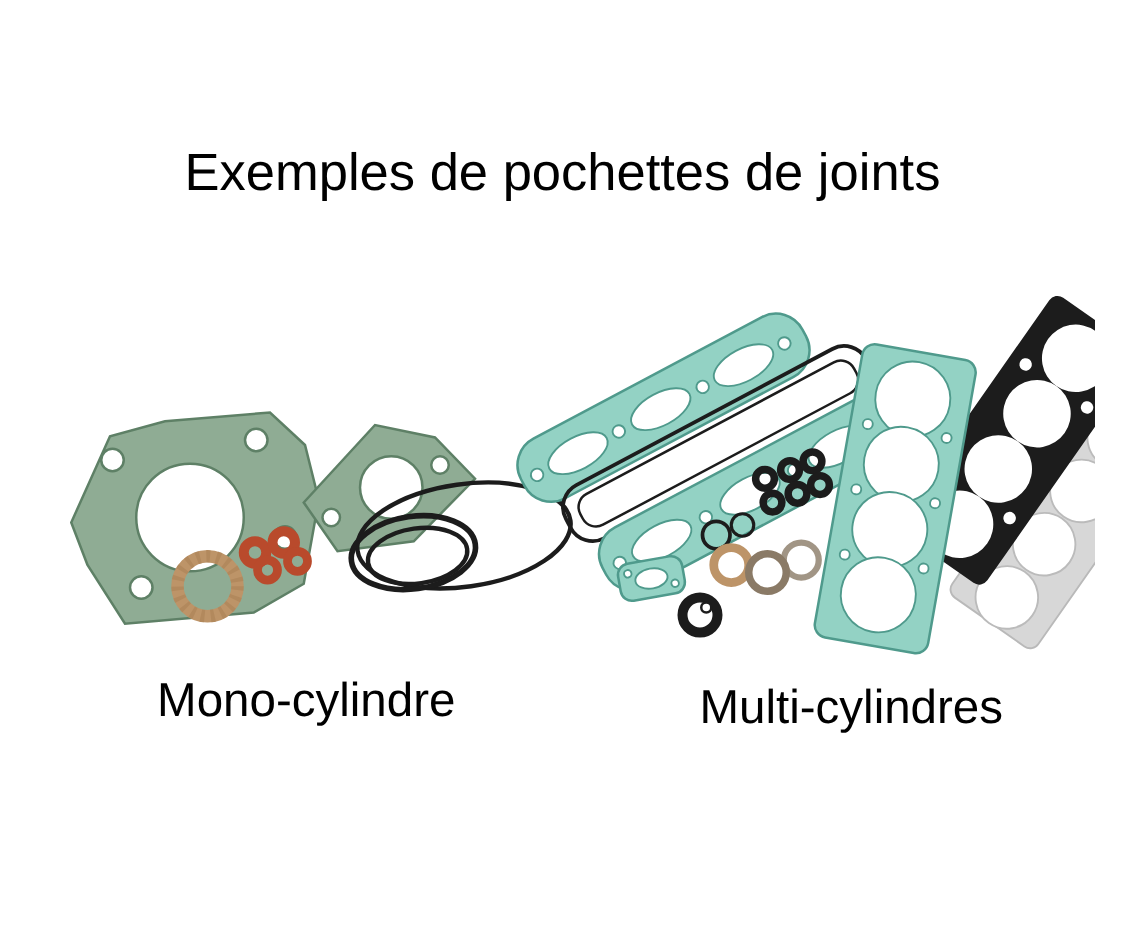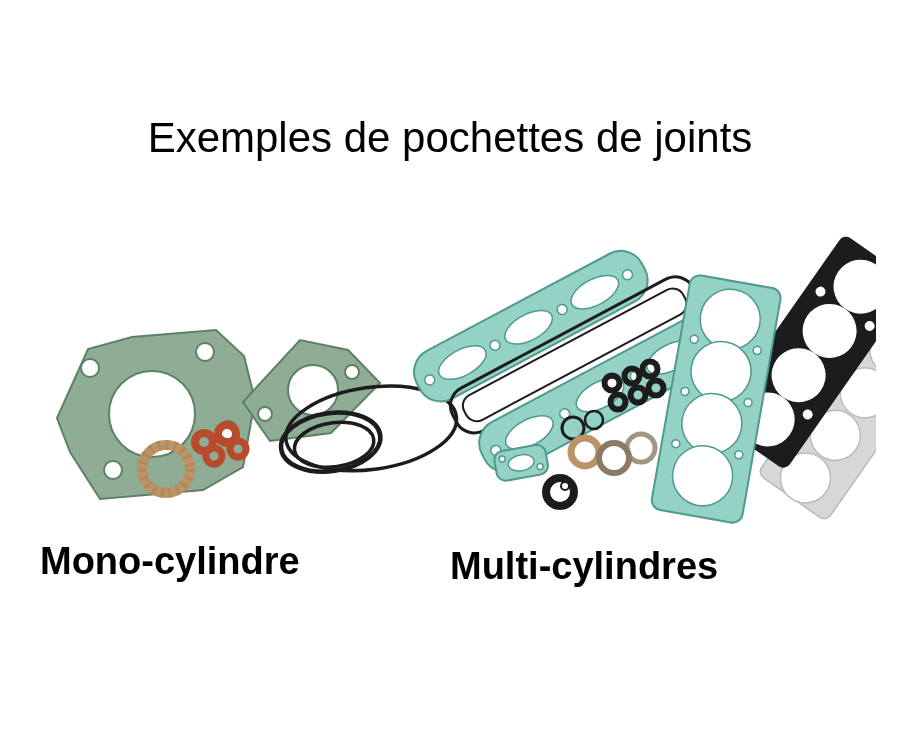--- a/index.html
+++ b/index.html
@@ -7,24 +7,24 @@
     position:relative;width:876px;height:752px;overflow:hidden;
     background:var(--background,#ffffff);
     font-family:"Liberation Sans", sans-serif;
     color:var(--text,#000000);
   }
   .title{
     position:absolute;top:112px;left:0;width:900px;
     text-align:center;font-size:42px;line-height:1.22;font-weight:400;
   }
   .label{
-    position:absolute;font-size:38px;font-weight:700;white-space:nowrap;
+    position:absolute;font-size:38px;font-weight:400;text-align:center;white-space:nowrap;
   }
   .label-mono{left:40px;top:540px;width:410px;}
-  .label-multi{left:450px;top:545px;width:430px;}
+  .label-multi{left:466px;top:545px;width:430px;}
   svg.art{position:absolute;left:0;top:0;}
 
   .sv-green{fill:var(--gasket_green,#8fac94);stroke:#5e8066;stroke-width:2;fill-rule:evenodd;}
   .sv-teal{fill:var(--gasket_teal,#93d2c4);stroke:#4f9a8c;stroke-width:2;}
   .hole{fill:#ffffff;stroke:#4f9a8c;stroke-width:1.5;}
   .hole-plain{fill:#ffffff;}
   .ring-black{fill:none;stroke:var(--gasket_black,#1c1c1c);}
   .ring-red{fill:none;stroke:var(--gasket_red,#b94a2c);}
   .ring-tan{fill:none;stroke:var(--gasket_tan,#bd9468);}
   .ring-brown{fill:none;stroke:var(--gasket_brown,#8a7a66);}

